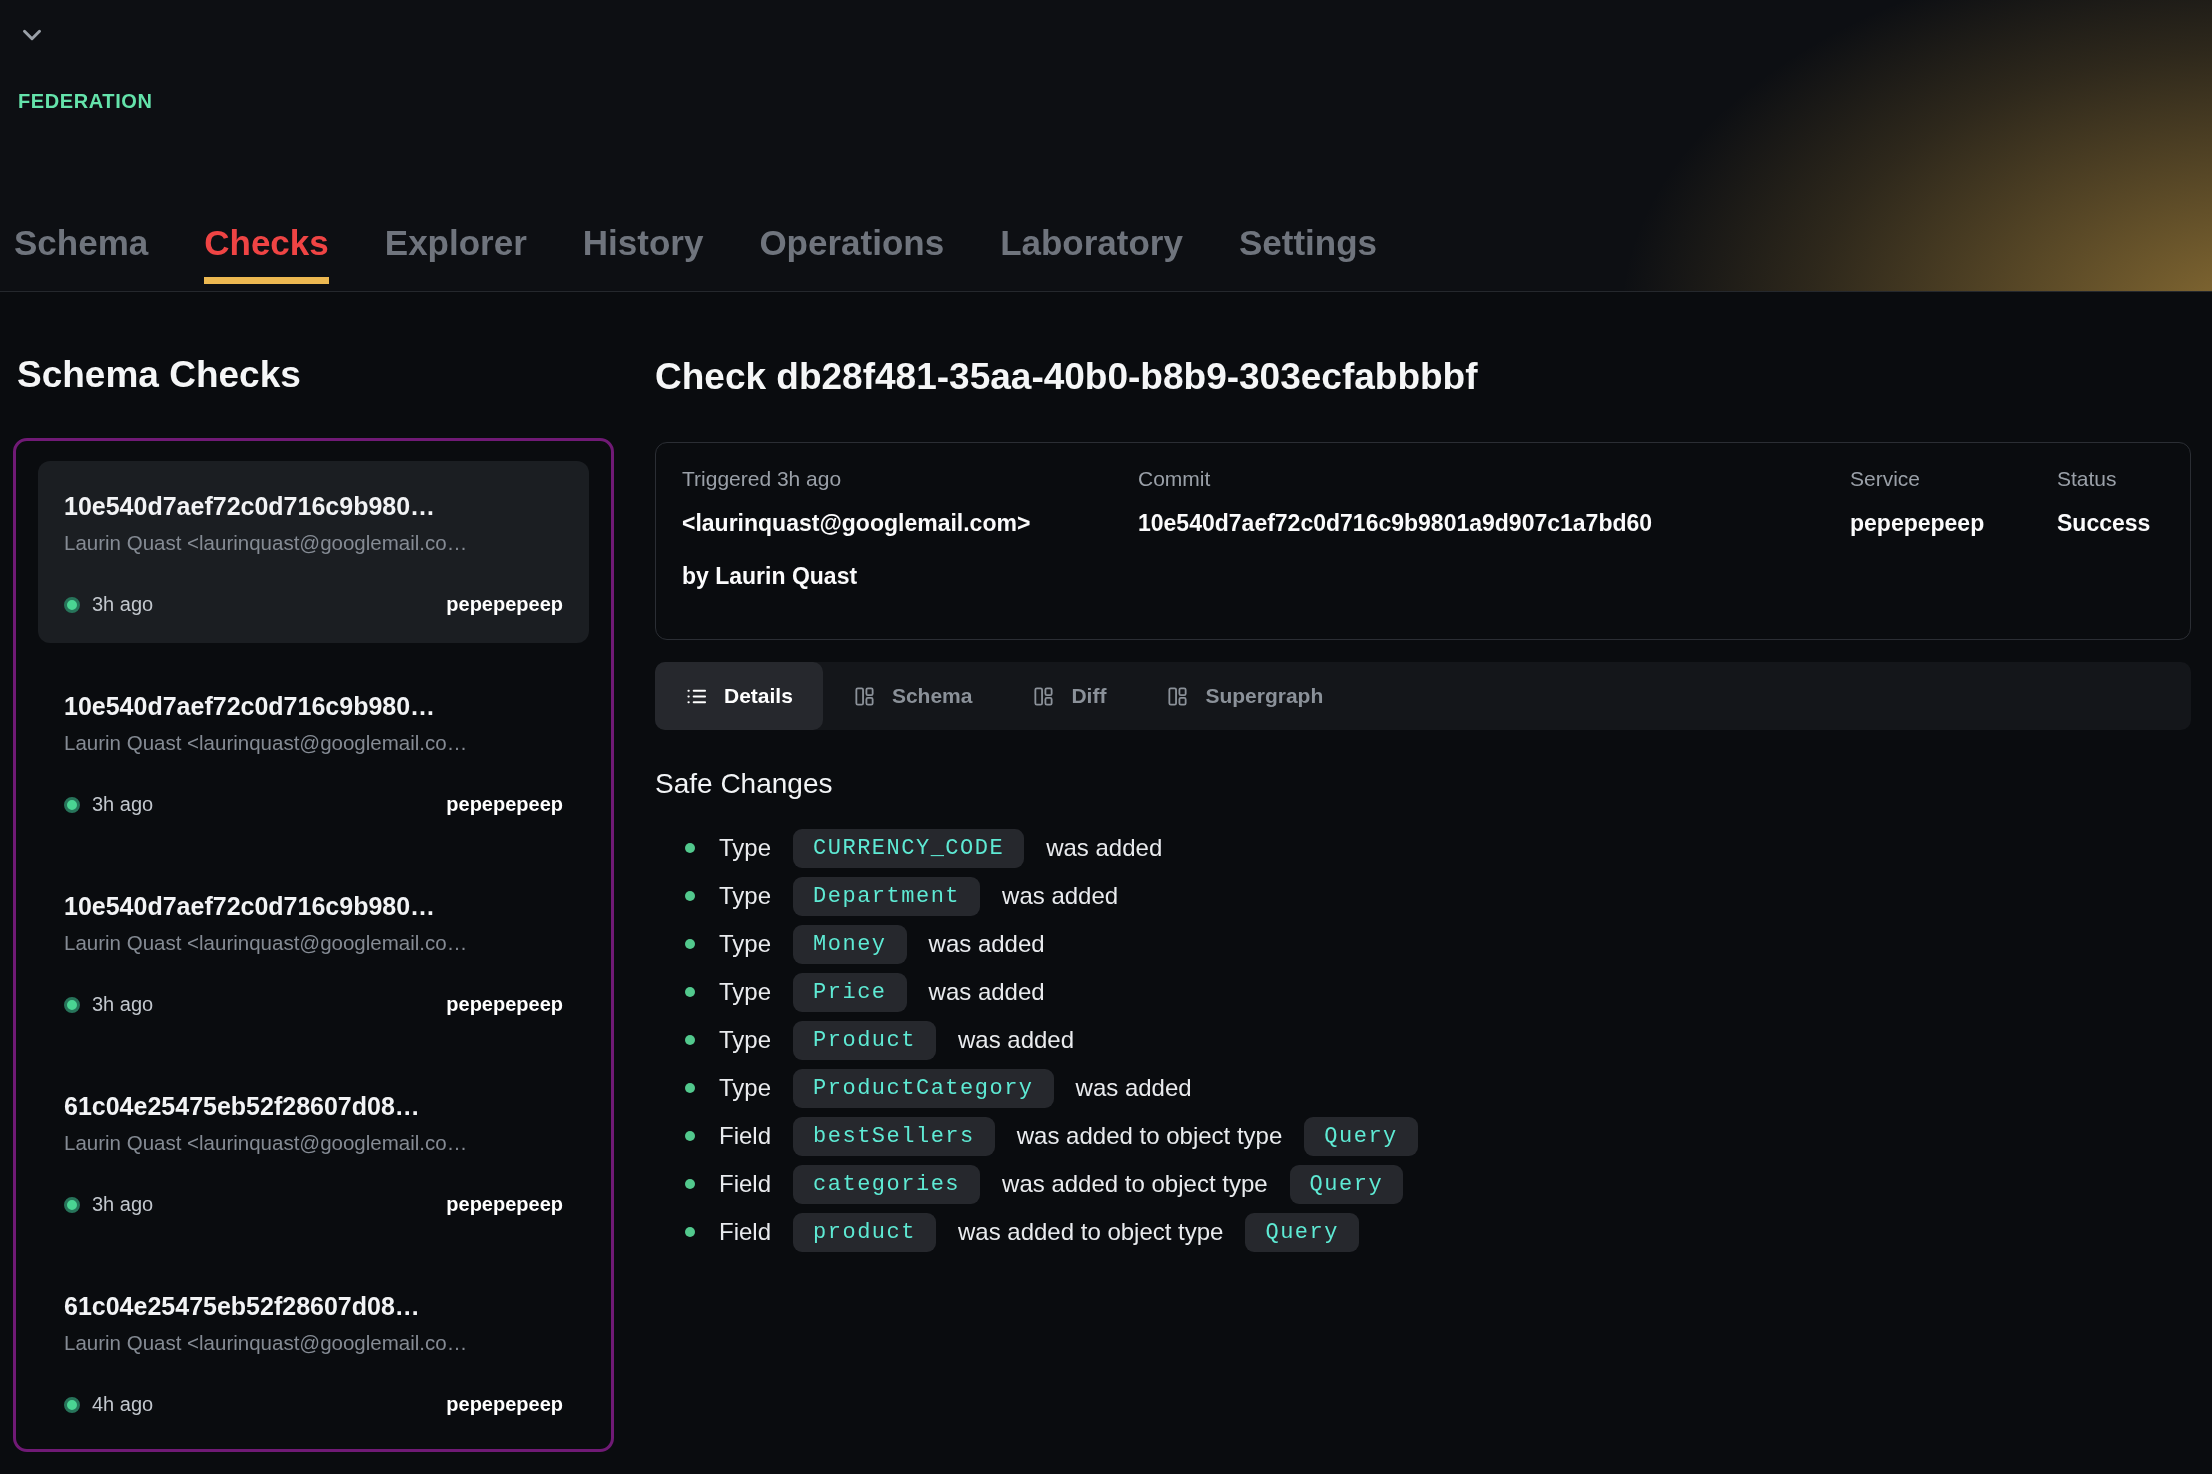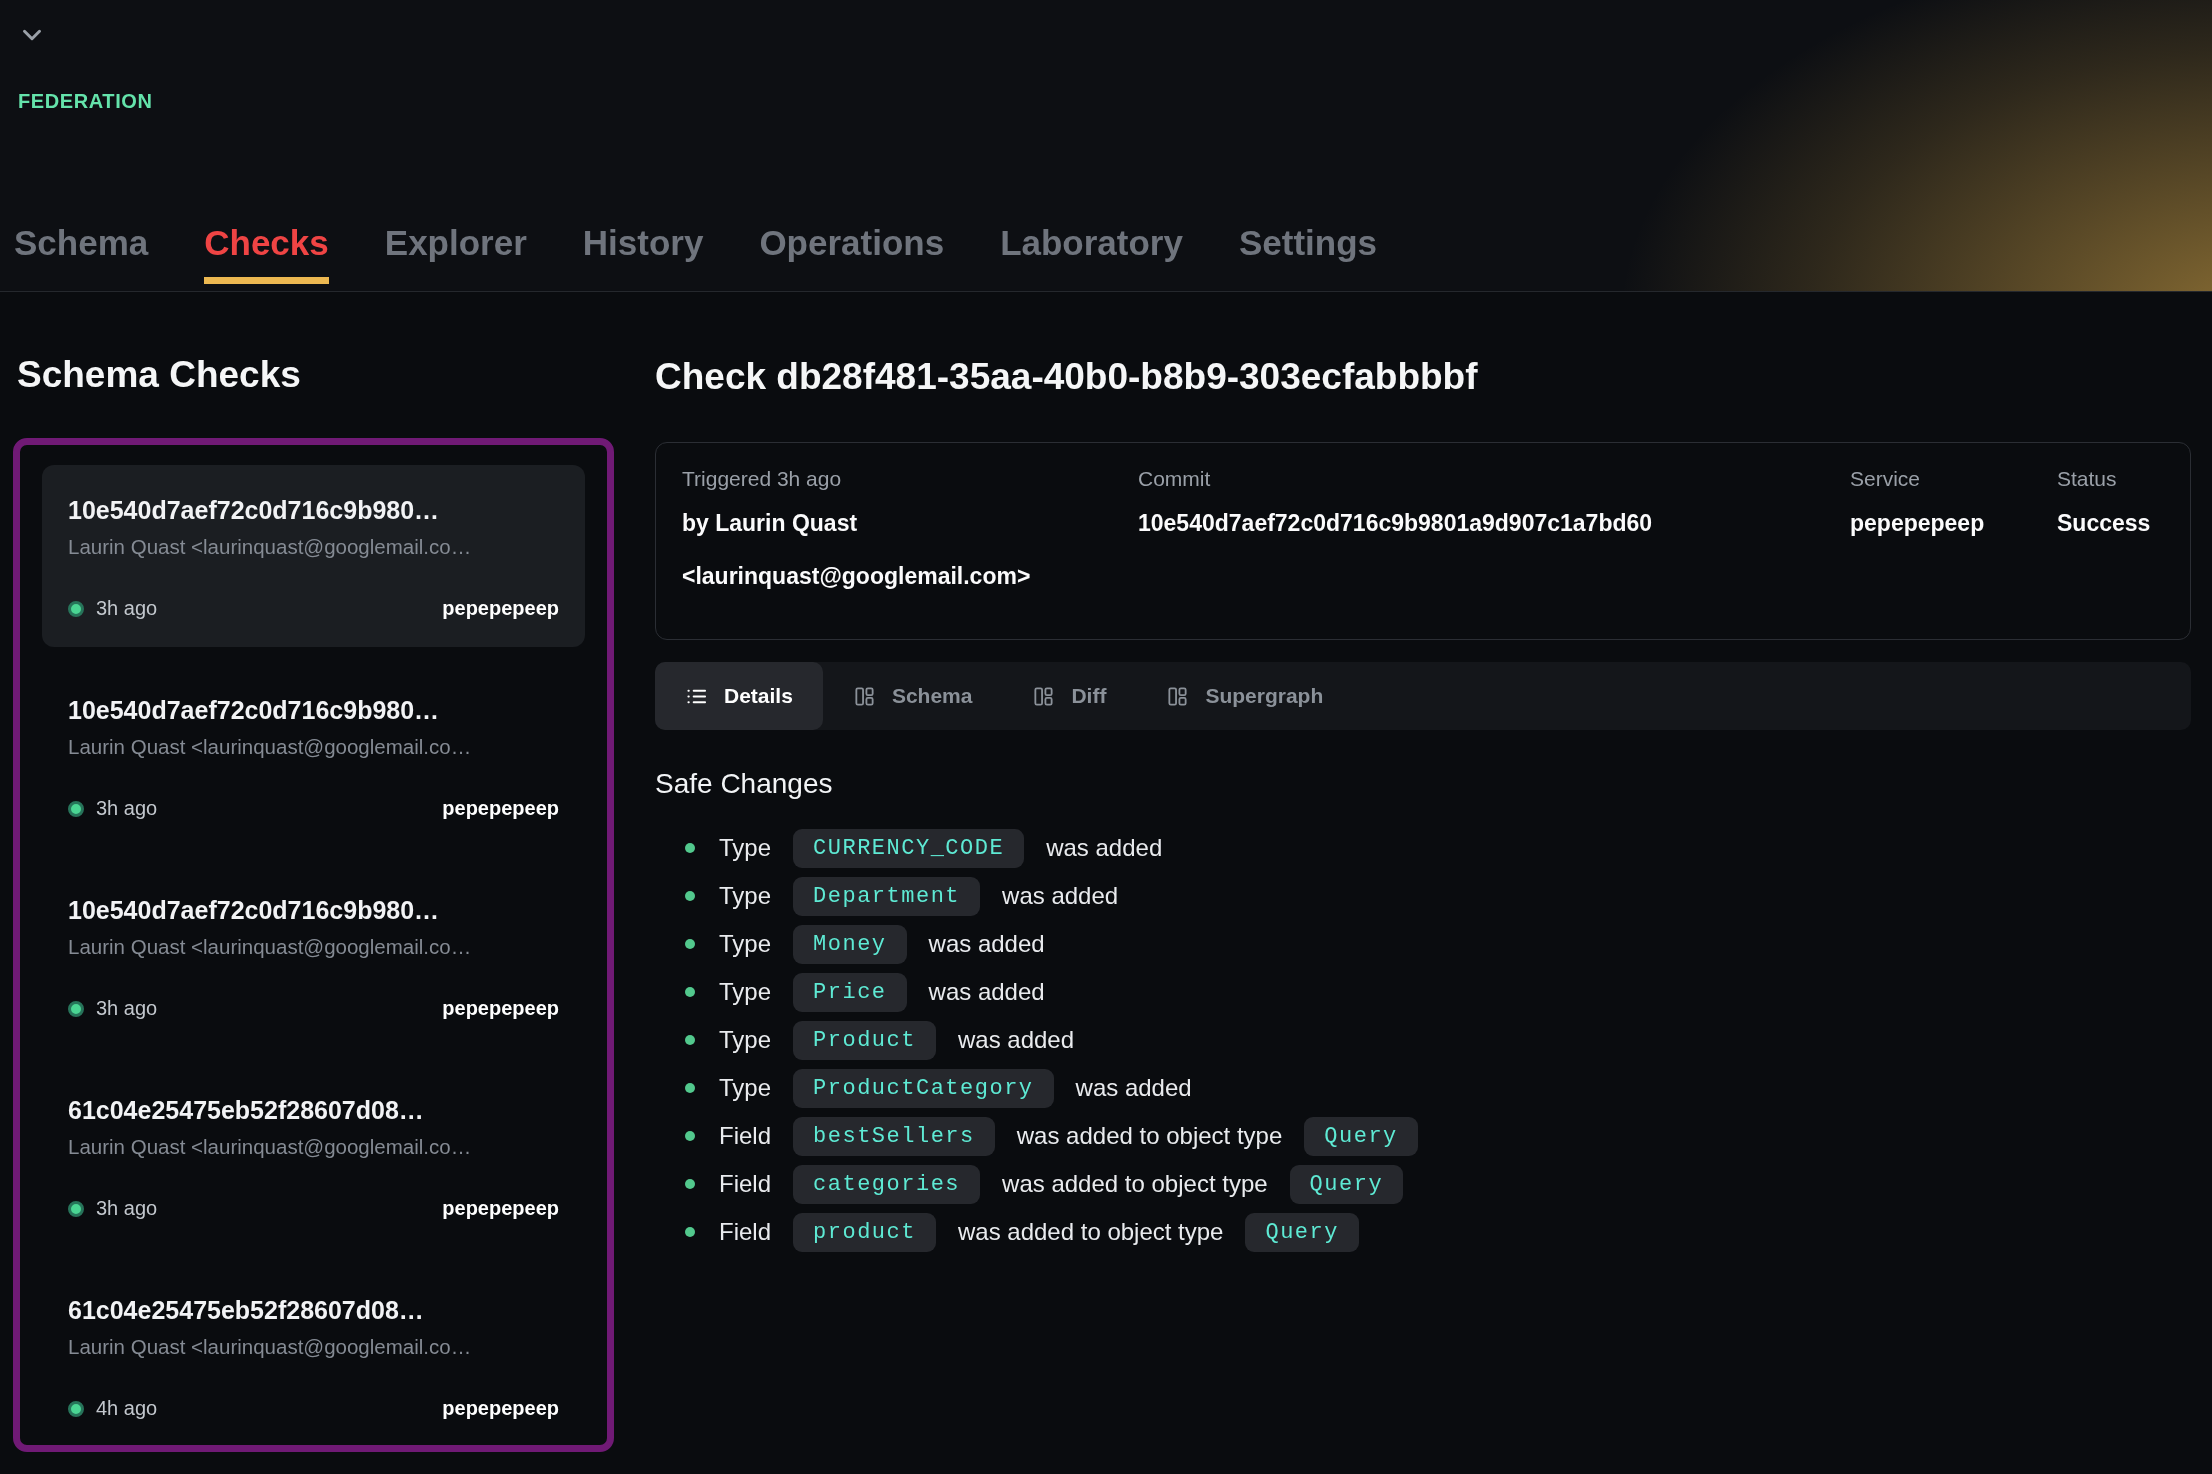--- a/index.html
+++ b/index.html
@@ -47,21 +47,21 @@
   .p-tab.active { color:#ef4444; border-bottom:7px solid #ecb851; padding-bottom:13px; }
 
   
   .content { display:flex; padding:0 21px 0 13px; }
 
   
   .sidebar { width:601px; flex:none; margin-right:41px; }
   .sidebar-title { font-size:37px; font-weight:700; margin:62px 0 0 4px; color:#f5f6f7; }
   .checks-list {
     margin-top:42px;
-    border:7px solid #701a75; border-radius:14px;
+    border:3px solid #701a75; border-radius:14px;
     padding:20px 22px; height:1014px; overflow:hidden;
     display:flex; flex-direction:column; gap:18px;
   }
   .check-item { border-radius:12px; padding:31px 26px 27px; flex:none; cursor:pointer; }
   .check-item.selected { background:#1b1e22; }
   .ci-title {
     font-size:25px; font-weight:700; color:#f2f3f5;
     white-space:nowrap; overflow:hidden;
   }
   .ci-author {
@@ -189,22 +189,22 @@
   </div>
       </div>
   </aside>
 
   <main class="panel">
     <h2 class="check-title">Check db28f481-35aa-40b0-b8b9-303ecfabbbbf</h2>
 
     <section class="meta-box">
       <div class="m-col-1">
         <div class="m-label">Triggered 3h ago</div>
+        <div class="m-value">&lt;laurinquast@googlemail.com&gt;</div>
         <div class="m-value">by Laurin Quast</div>
-        <div class="m-value">&lt;laurinquast@googlemail.com&gt;</div>
       </div>
       <div class="m-col-2">
         <div class="m-label">Commit</div>
         <div class="m-value">10e540d7aef72c0d716c9b9801a9d907c1a7bd60</div>
       </div>
       <div class="m-col-3">
         <div class="m-label">Service</div>
         <div class="m-value">pepepepeep</div>
       </div>
       <div class="m-col-4">

